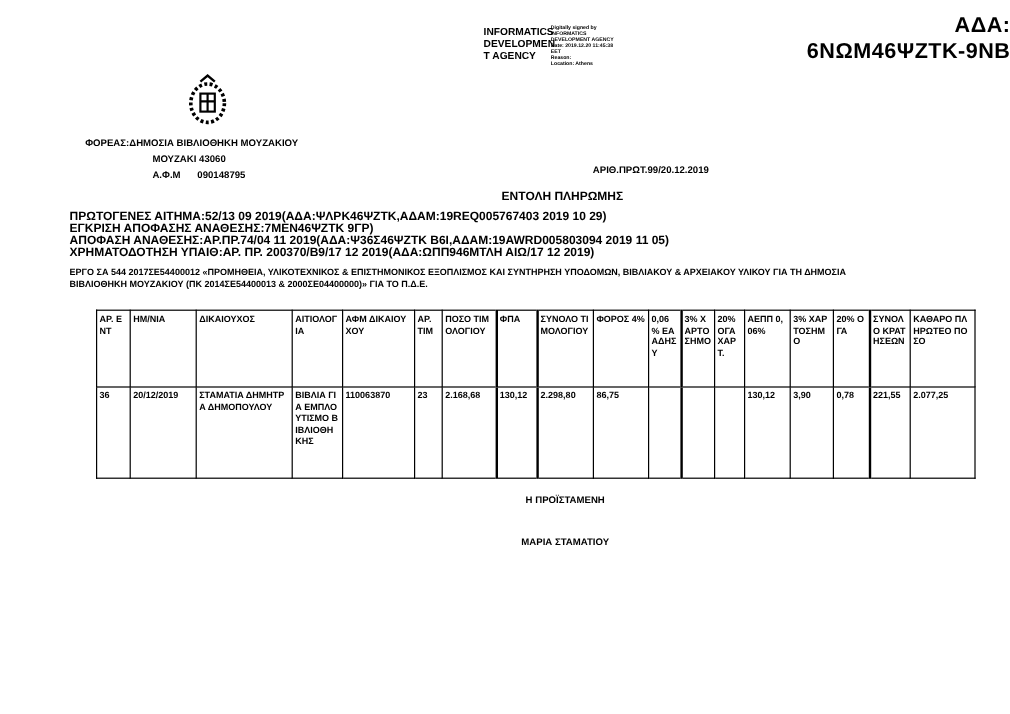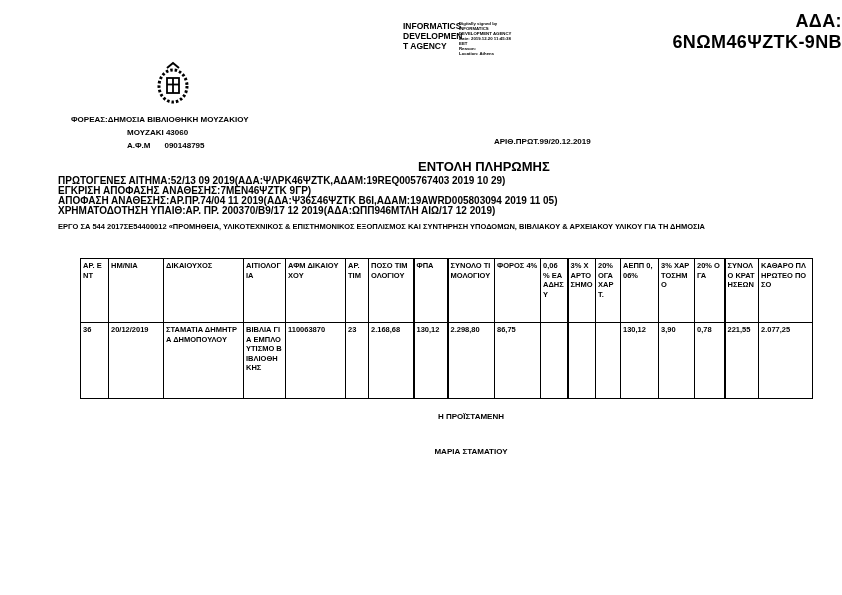--- a/index.html
+++ b/index.html
@@ -9,21 +9,21 @@
   .ada{left:652px;top:11px;font-size:18px;letter-spacing:.4px;text-align:right;}
   .sig-agency{left:403px;top:21px;font-size:8.5px;line-height:10px;width:62px;}
   .sig-details{left:459px;top:21px;font-size:6px;line-height:7px;width:150px;
                transform:scale(.72);transform-origin:0 0;}
   .emblem{left:153px;top:60px;}
   .foreas{left:71px;top:115px;font-size:8px;}
   .address{left:127px;top:128px;font-size:8px;}
   .afm{left:127px;top:141px;font-size:8px;}
   .afm .val{margin-left:14px;text-align:right;}
   .protocol{left:482px;top:137px;font-size:8px;margin-left:12px;}
-  .doc-title{left:418px;top:159px;font-size:13px;}
+  .doc-title{left:418px;top:159px;font-size:10px;}
   .refs{left:58px;top:176px;font-size:10px;line-height:10px;}
   .project{left:58px;top:222px;font-size:7.5px;line-height:10px;max-width:740px;}
   table.pay{position:absolute;left:80px;top:258px;width:732px;border-collapse:collapse;table-layout:fixed;}
   table.pay th,table.pay td{border:1px solid #000;vertical-align:top;text-align:left;
         padding:2px 2px;font-size:7.5px;line-height:9.5px;font-weight:bold;
         word-break:break-all;overflow:hidden;}
   table.pay thead tr{height:64px;}
   table.pay tbody tr{height:76px;}
   .bL2{border-left-width:2px !important;margin-top:40px;}
   .signoff{left:385px;width:172px;text-align:center;font-size:8px;}
@@ -74,20 +74,21 @@
 
   <div class="abs refs">
     <div>ΠΡΩΤΟΓΕΝΕΣ ΑΙΤΗΜΑ:52/13 09 2019(ΑΔΑ:ΨΛΡΚ46ΨΖΤΚ,ΑΔΑΜ:19REQ005767403 2019 10 29)</div>
     <div>ΕΓΚΡΙΣΗ ΑΠΟΦΑΣΗΣ ΑΝΑΘΕΣΗΣ:7ΜΕΝ46ΨΖΤΚ 9ΓΡ)</div>
     <div>ΑΠΟΦΑΣΗ ΑΝΑΘΕΣΗΣ:ΑΡ.ΠΡ.74/04 11 2019(ΑΔΑ:Ψ36Σ46ΨΖΤΚ Β6Ι,ΑΔΑΜ:19AWRD005803094 2019 11 05)</div>
     <div>ΧΡΗΜΑΤΟΔΟΤΗΣΗ ΥΠΑΙΘ:ΑΡ. ΠΡ. 200370/Β9/17 12 2019(ΑΔΑ:ΩΠΠ946ΜΤΛΗ ΑΙΩ/17 12 2019)</div>
   </div>
 
   <div class="abs project">
     <div>ΕΡΓΟ ΣΑ 544 2017ΣΕ54400012 «ΠΡΟΜΗΘΕΙΑ, ΥΛΙΚΟΤΕΧΝΙΚΟΣ &amp; ΕΠΙΣΤΗΜΟΝΙΚΟΣ ΕΞΟΠΛΙΣΜΟΣ ΚΑΙ ΣΥΝΤΗΡΗΣΗ ΥΠΟΔΟΜΩΝ, ΒΙΒΛΙΑΚΟΥ &amp; ΑΡΧΕΙΑΚΟΥ ΥΛΙΚΟΥ ΓΙΑ ΤΗ ΔΗΜΟΣΙΑ</div>
+    <div>ΒΙΒΛΙΟΘΗΚΗ ΜΟΥΖΑΚΙΟΥ (ΠΚ 2014ΣΕ54400013 &amp; 2000ΣΕ04400000)» ΓΙΑ ΤΟ Π.Δ.Ε.</div>
   </div>
 
   <table class="pay">
     <colgroup>
       <col style="width:28px">
         <col style="width:55px">
         <col style="width:80px">
         <col style="width:42px">
       <col style="width:60px">
         <col style="width:23px">

